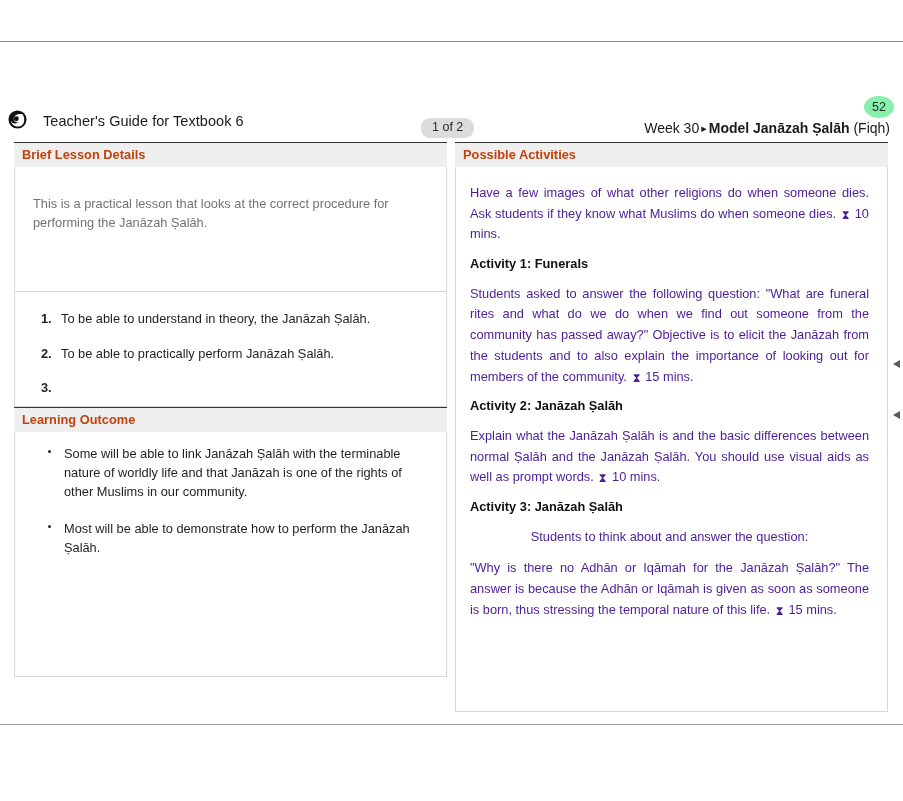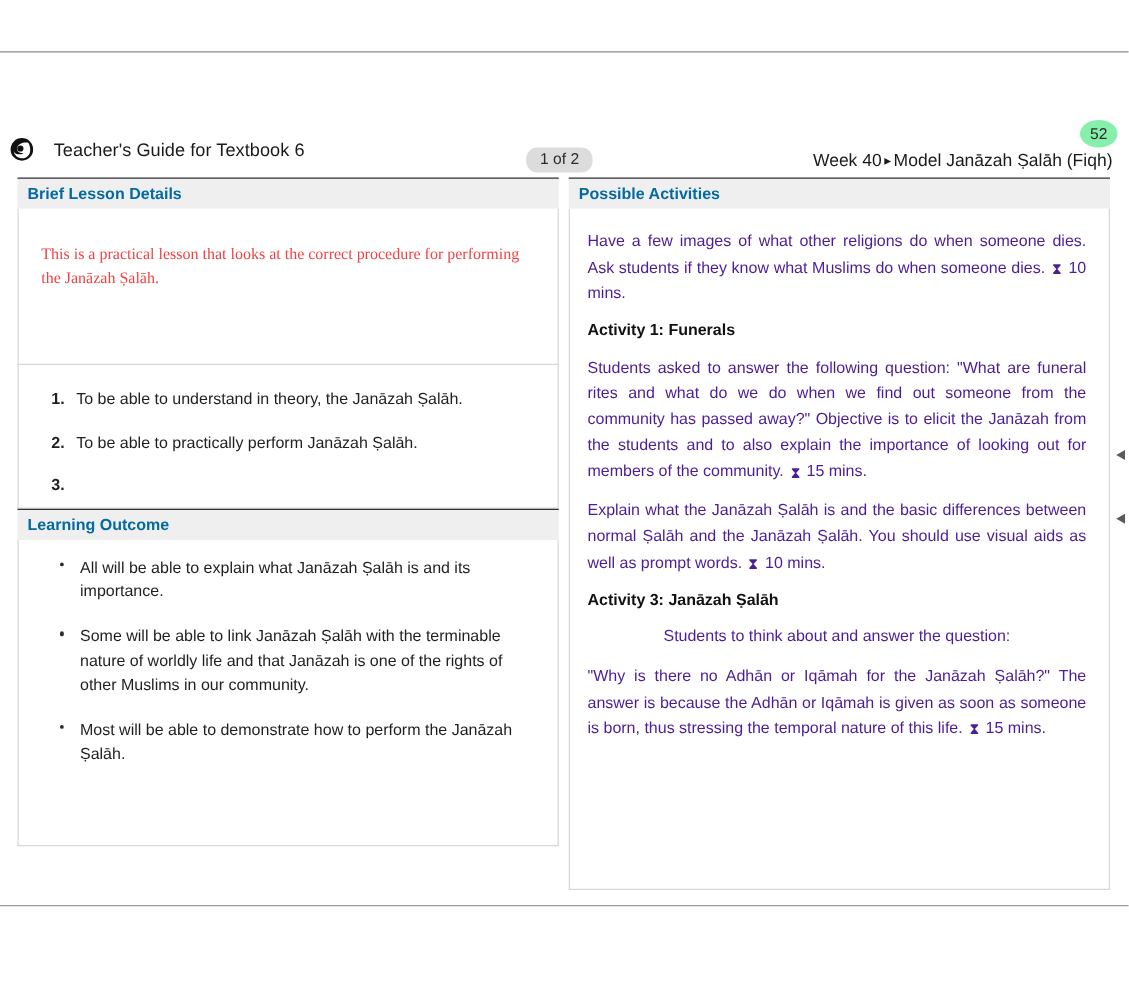--- a/index.html
+++ b/index.html
@@ -96,21 +96,21 @@
     color: #1a1a1a;
     white-space: nowrap;
   }
   .lesson-ref .week { font-weight: normal; }
   .lesson-ref .sep {
     font-size: 11px;
     padding: 0 2px;
     position: relative;
     top: -1px;
   }
-  .lesson-ref .title { font-weight: normal; }
+  .lesson-ref .title { font-weight: bold; }
   .lesson-ref .subject { font-weight: normal; }
 
   
   .columns {
     position: absolute;
     top: 142px;
     left: 14px;
     width: 874px;
     height: 545px;
   }
@@ -123,21 +123,21 @@
   .col-left  { left: 0; }
   .col-right { left: 441px; }
 
   .panel { position: relative; }
 
   .panel-head {
     border-top: 1.4px solid #333333;
     background: #efefef;
     font-size: 12.8px;
     font-weight: bold;
-    color: #0369a1;
+    color: #c2410c;
     padding: 4px 0 4px 8px;
     line-height: 1.25;
     letter-spacing: 0.02px;
   }
 
   .panel-body {
     border: 1px solid #d8d8d8;
     border-top: none;
     background: #ffffff;
     box-sizing: border-box;
@@ -152,22 +152,21 @@
     padding: 18px 14px 0 16px;
   }
   .box-outcome {
     height: 245px;
     padding: 12px 16px 0 16px;
   }
 
   .body-text {
     font-size: 12.8px;
     line-height: 1.52;
-    color: #ef4444;
-    font-family: Liberation Serif, serif;
+    color: #737373;
   }
 
   
   ol.num-list {
     margin: 0;
     padding: 0;
     list-style: none;
   }
   ol.num-list li {
     position: relative;
@@ -268,21 +267,21 @@
       <circle cx="17.5" cy="18.5" r="5.2" fill="#111111"></circle>
     </svg>
     <span class="brand-text">Teacher's Guide for Textbook 6</span>
   </div>
 </div>
 
 <div class="page-pill">1 of 2</div>
 <div class="folio">52</div>
 
 <div class="lesson-ref">
-  <span class="week">Week 40</span><span class="sep">▸</span><span class="title">Model Janāzah Ṣalāh</span> <span class="subject">(Fiqh)</span>
+  <span class="week">Week 30</span><span class="sep">▸</span><span class="title">Model Janāzah Ṣalāh</span> <span class="subject">(Fiqh)</span>
 </div>
 
 <div class="columns">
 
   <div class="col col-left">
 
     <div class="panel">
       <div class="panel-head">Brief Lesson Details</div>
       <div class="panel-body box-brief">
         <div class="body-text">This is a practical lesson that looks at the correct procedure for performing the Janāzah Ṣalāh.</div>
@@ -306,24 +305,20 @@
         </ol>
       </div>
     </div>
 
     <div class="panel">
       <div class="panel-head">Learning Outcome</div>
       <div class="panel-body box-outcome">
         <ul class="bullet-list">
           <li>
             <span class="dot"></span>
-            <span>All will be able to explain what Janāzah Ṣalāh is and its importance.</span>
-          </li>
-          <li>
-            <span class="dot"></span>
             <span>Some will be able to link Janāzah Ṣalāh with the terminable nature of worldly life and that Janāzah is one of the rights of other Muslims in our community.</span>
           </li>
           <li>
             <span class="dot"></span>
             <span>Most will be able to demonstrate how to perform the Janāzah Ṣalāh.</span>
           </li>
         </ul>
       </div>
     </div>
 
@@ -337,20 +332,21 @@
         <div>
           <p class="act-body"><span>Have a few images of what other religions do when someone dies. Ask students if they know what Muslims do when someone dies.</span> <span class="hourglass">⧗</span> <span>10 mins.</span></p>
         </div>
 
         <div>
           <p class="act-head spaced">Activity 1: Funerals</p>
           <p class="act-body"><span>Students asked to answer the following question: "What are funeral rites and what do we do when we find out someone from the community has passed away?" Objective is to elicit the Janāzah from the students and to also explain the importance of looking out for members of the community.</span> <span class="hourglass">⧗</span> <span>15 mins.</span></p>
         </div>
 
         <div>
+          <p class="act-head spaced">Activity 2: Janāzah Ṣalāh</p>
           <p class="act-body"><span>Explain what the Janāzah Ṣalāh is and the basic differences between normal Ṣalāh and the Janāzah Ṣalāh. You should use visual aids as well as prompt words.</span> <span class="hourglass">⧗</span> <span>10 mins.</span></p>
         </div>
 
         <div>
           <p class="act-head spaced">Activity 3: Janāzah Ṣalāh</p>
           <p class="act-body nojustify">Students to think about and answer the question:</p>
           <p class="act-body"><span>"Why is there no Adhān or Iqāmah for the Janāzah Ṣalāh?" The answer is because the Adhān or Iqāmah is given as soon as someone is born, thus stressing the temporal nature of this life.</span> <span class="hourglass">⧗</span> <span>15 mins.</span></p>
         </div>
 
       </div>

